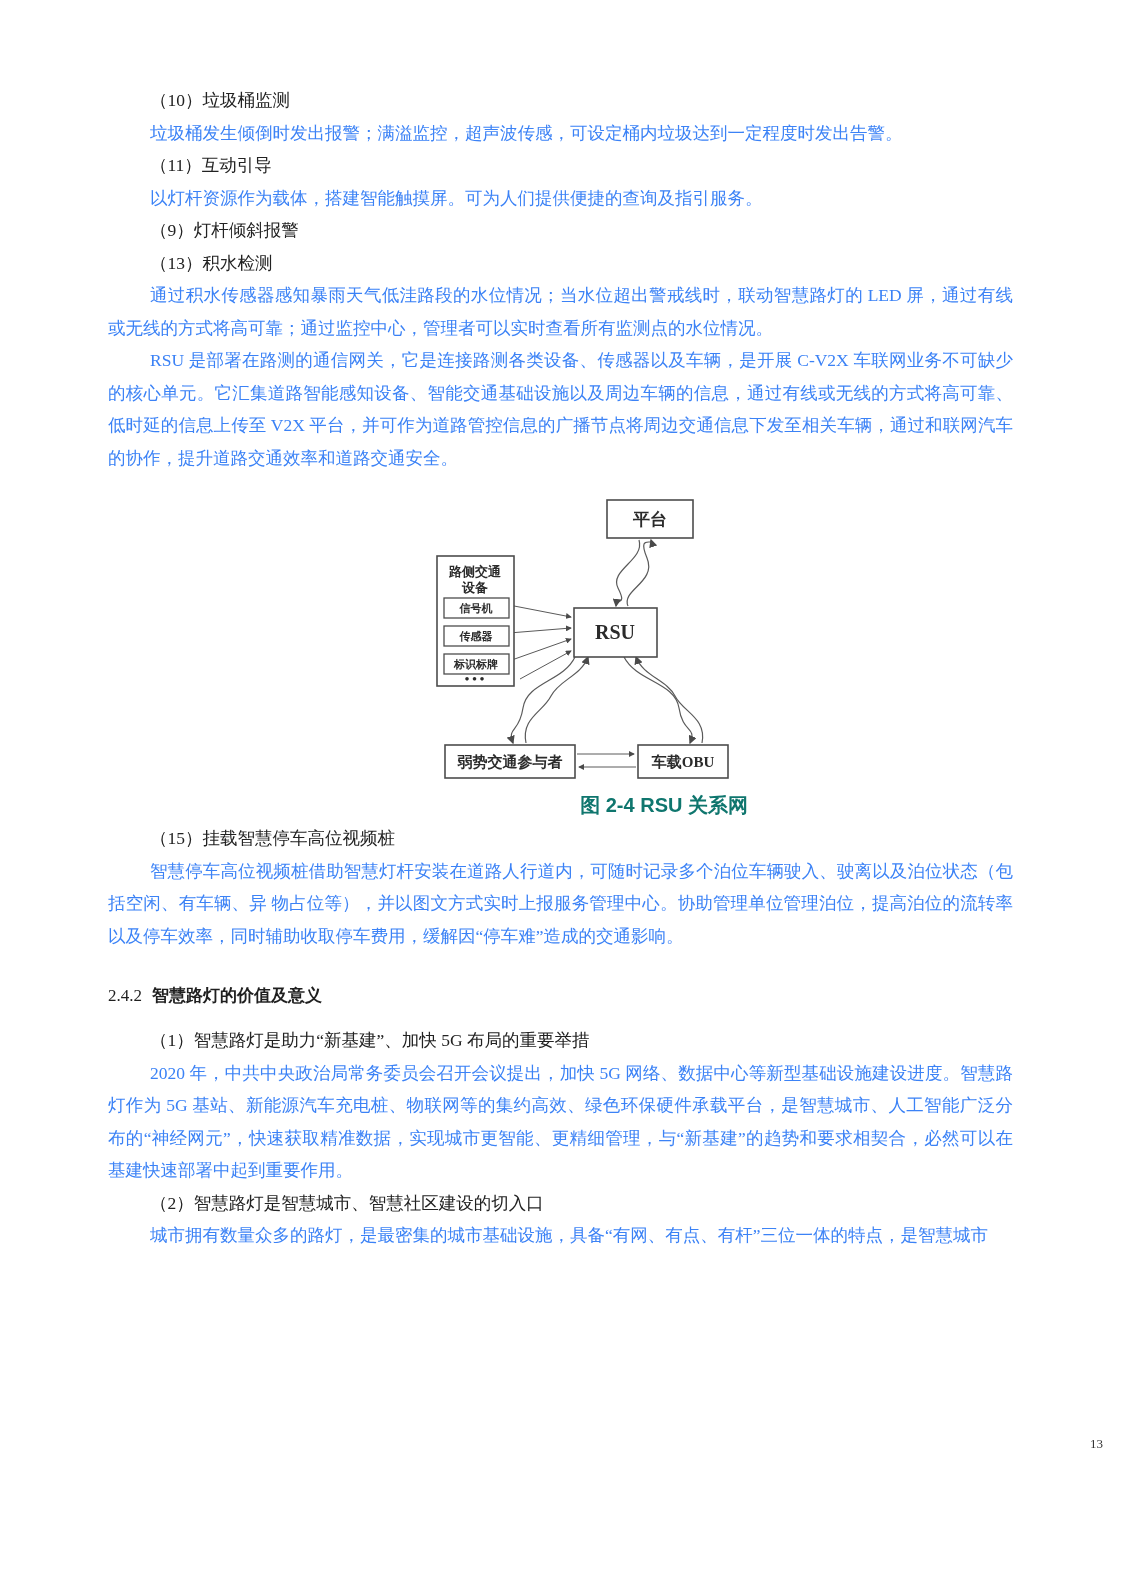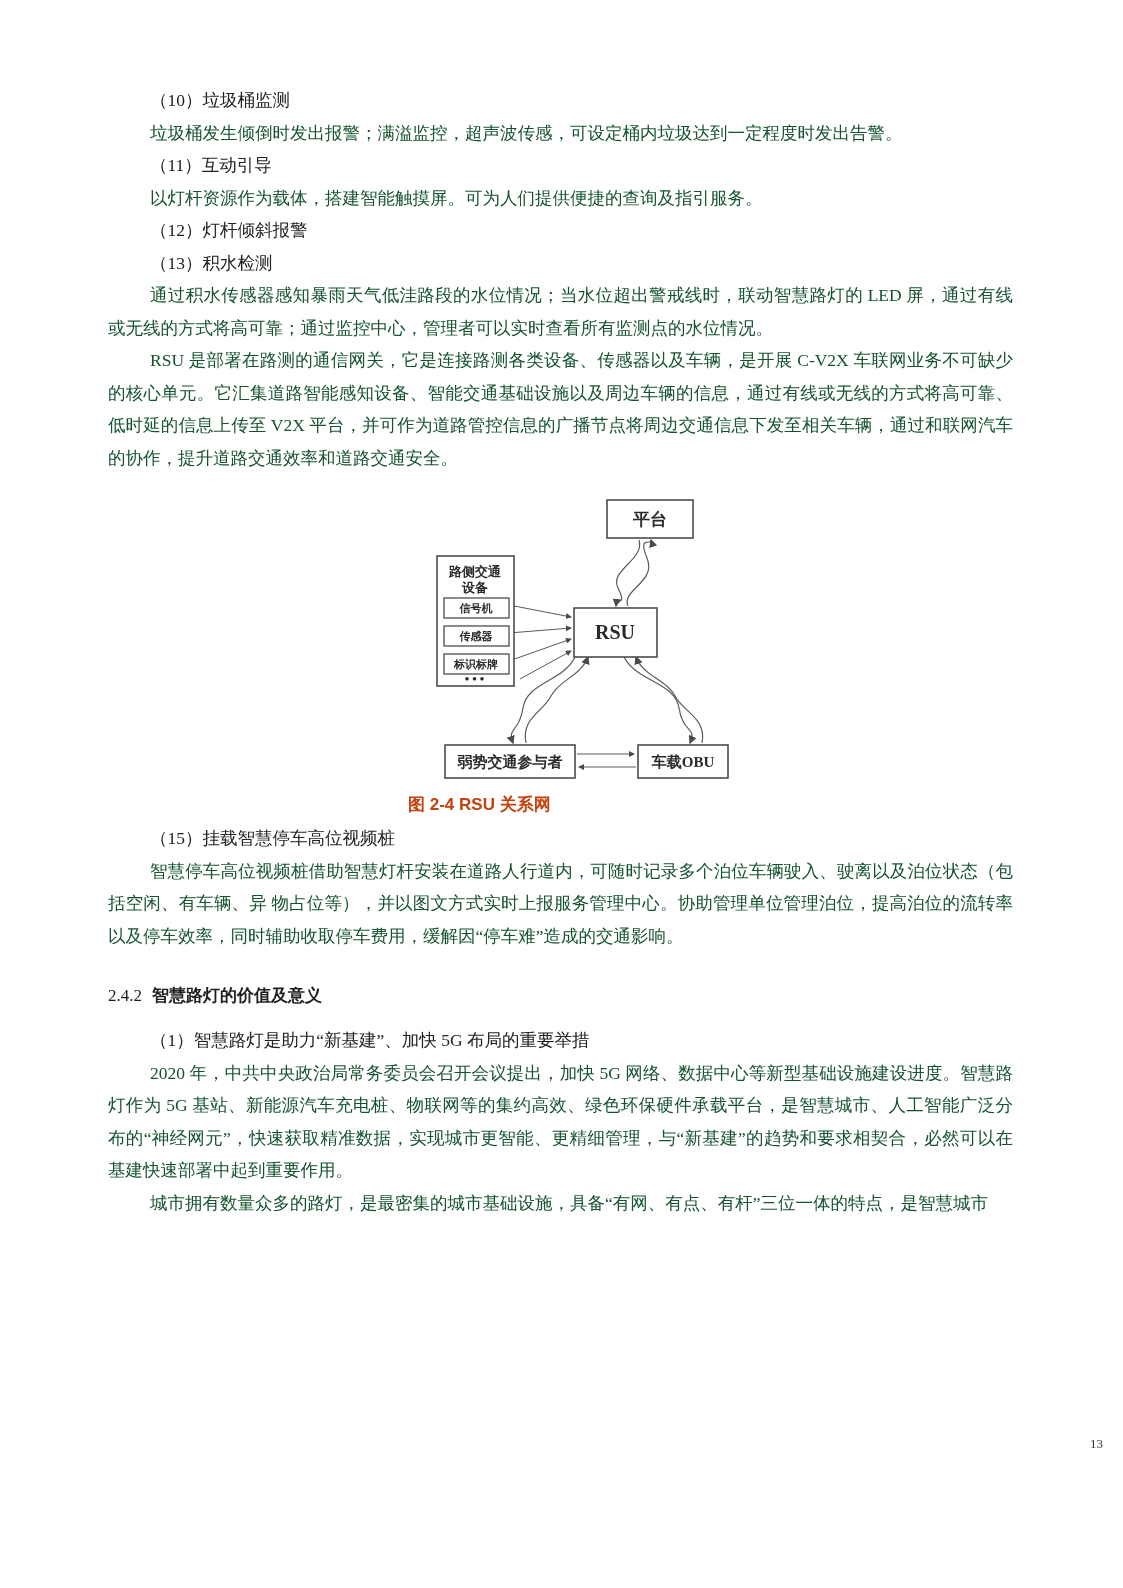--- a/index.html
+++ b/index.html
@@ -22,21 +22,21 @@
     line-height:32.5px;
     text-indent:2.4em;
     color:#222222;
   }
   .para {
     margin:0;
     font-size:17.5px;
     line-height:32.5px;
     text-indent:2.4em;
     text-align:justify;
-    color:#14532d;
+    color:#3b82f6;
   }
   .section-heading {
     margin:30px 0 14px 0;
     font-size:17px;
     line-height:28px;
   }
   .section-heading .sec-num {
     font-family:"Liberation Serif","DejaVu Serif",serif;
     font-weight:normal;
     margin-right:10px;
@@ -45,26 +45,26 @@
     font-family:"Liberation Sans","DejaVu Sans",sans-serif;
     font-weight:bold;
   }
   .figure-wrap {
     width:340px;
     margin:12px 0 0 317px;
   }
   .figure-caption {
     width:340px;
     margin:4px 0 6px 300px;
-    text-align:left;
+    text-align:right;
     font-family:"Liberation Sans","DejaVu Sans",sans-serif;
     font-weight:bold;
-    font-size:17px;
+    font-size:20px;
     line-height:22px;
-    color:#c2410c;
+    color:#0f766e;
   }
   .page-number {
     position:absolute;
     left:0; right:0;
     top:1436px;
     text-align:right;
     font-size:13px;
     color:#333333;
   }
   svg .box { fill:#ffffff; stroke:#4d4d4d; stroke-width:1.6; }
@@ -82,21 +82,21 @@
 
 <div class="page">
   <div class="content">
 
     <p class="line">（10）垃圾桶监测</p>
     <p class="para">垃圾桶发生倾倒时发出报警；满溢监控，超声波传感，可设定桶内垃圾达到一定程度时发出告警。</p>
 
     <p class="line">（11）互动引导</p>
     <p class="para">以灯杆资源作为载体，搭建智能触摸屏。可为人们提供便捷的查询及指引服务。</p>
 
-    <p class="line">（12）灯杆倾斜报警</p>
+    <p class="line">（9）灯杆倾斜报警</p>
 
     <p class="line">（13）积水检测</p>
     <p class="para">通过积水传感器感知暴雨天气低洼路段的水位情况；当水位超出警戒线时，联动智慧路灯的 LED 屏，通过有线或无线的方式将高可靠；通过监控中心，管理者可以实时查看所有监测点的水位情况。</p>
 
     <p class="para">RSU 是部署在路测的通信网关，它是连接路测各类设备、传感器以及车辆，是开展 C-V2X 车联网业务不可缺少的核心单元。它汇集道路智能感知设备、智能交通基础设施以及周边车辆的信息，通过有线或无线的方式将高可靠、低时延的信息上传至 V2X 平台，并可作为道路管控信息的广播节点将周边交通信息下发至相关车辆，通过和联网汽车的协作，提升道路交通效率和道路交通安全。</p>
 
     <div class="figure-wrap">
       <svg width="340" height="300" viewBox="0 0 340 300">
         <defs>
           <marker id="arr" viewBox="0 0 10 10" refX="8.5" refY="5" markerWidth="7" markerHeight="7" orient="auto-start-reverse">
@@ -156,18 +156,19 @@
     <div class="figure-caption">图 2-4 RSU 关系网</div>
 
     <p class="line">（15）挂载智慧停车高位视频桩</p>
     <p class="para">智慧停车高位视频桩借助智慧灯杆安装在道路人行道内，可随时记录多个泊位车辆驶入、驶离以及泊位状态（包括空闲、有车辆、异 物占位等），并以图文方式实时上报服务管理中心。协助管理单位管理泊位，提高泊位的流转率以及停车效率，同时辅助收取停车费用，缓解因“停车难”造成的交通影响。</p>
 
     <h2 class="section-heading"><span class="sec-num">2.4.2</span><span class="sec-title">智慧路灯的价值及意义</span></h2>
 
     <p class="line">（1）智慧路灯是助力“新基建”、加快 5G 布局的重要举措</p>
     <p class="para">2020 年，中共中央政治局常务委员会召开会议提出，加快 5G 网络、数据中心等新型基础设施建设进度。智慧路灯作为 5G 基站、新能源汽车充电桩、物联网等的集约高效、绿色环保硬件承载平台，是智慧城市、人工智能广泛分布的“神经网元”，快速获取精准数据，实现城市更智能、更精细管理，与“新基建”的趋势和要求相契合，必然可以在基建快速部署中起到重要作用。</p>
 
+    <p class="line">（2）智慧路灯是智慧城市、智慧社区建设的切入口</p>
     <p class="para">城市拥有数量众多的路灯，是最密集的城市基础设施，具备“有网、有点、有杆”三位一体的特点，是智慧城市</p>
 
   </div>
 
   <div class="page-number">13</div>
 </div>
 
 </body></html>

